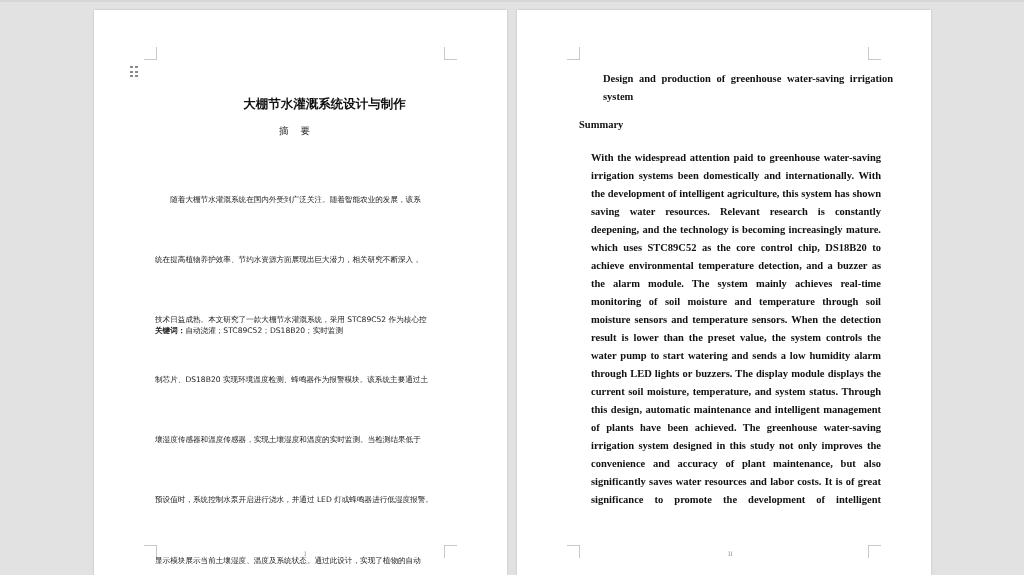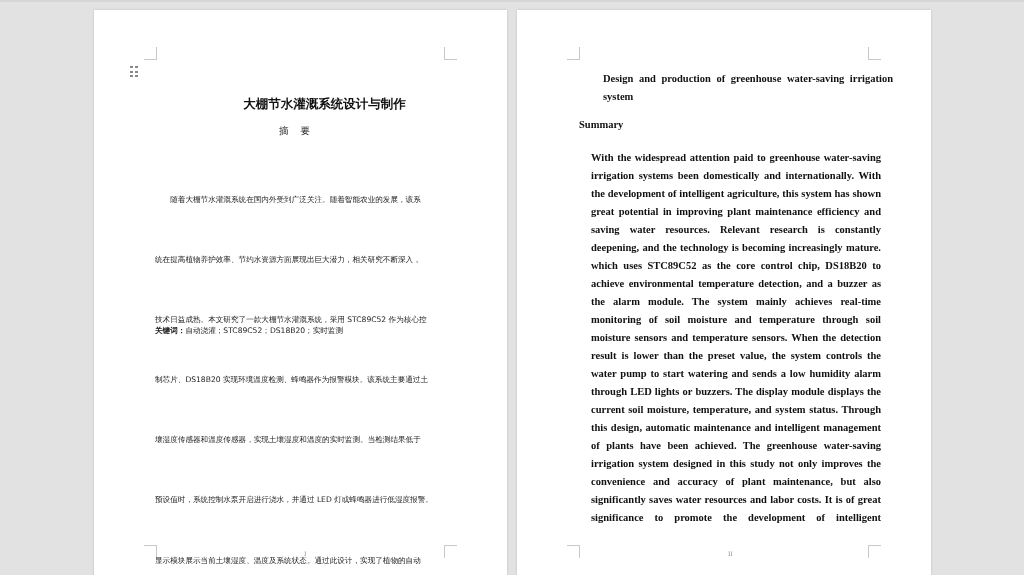--- a/index.html
+++ b/index.html
@@ -127,21 +127,20 @@
   <div class="crop bl" style="left:50px; top:535px;"></div>
   <div class="crop br" style="left:351px; top:535px;"></div>
 
   <div class="en-title">Design and production of greenhouse water-saving irrigation system</div>
   <div class="en-summary">Summary</div>
 
   <div class="en-body">
     <span class="line">With the widespread attention paid to greenhouse water-saving</span>
     <span class="line">irrigation systems been domestically and internationally. With</span>
     <span class="line">the development of intelligent agriculture, this system has shown</span>
-    <span class="line">great potential in improving plant maintenance efficiency and</span>
     <span class="line">saving water resources. Relevant research is constantly</span>
     <span class="line">deepening, and the technology is becoming increasingly mature.</span>
     <span class="line">which uses STC89C52 as the core control chip, DS18B20 to</span>
     <span class="line">achieve environmental temperature detection, and a buzzer as</span>
     <span class="line">the alarm module. The system mainly achieves real-time</span>
     <span class="line">monitoring of soil moisture and temperature through soil</span>
     <span class="line">moisture sensors and temperature sensors. When the detection</span>
     <span class="line">result is lower than the preset value, the system controls the</span>
     <span class="line">water pump to start watering and sends a low humidity alarm</span>
     <span class="line">through LED lights or buzzers. The display module displays the</span>

